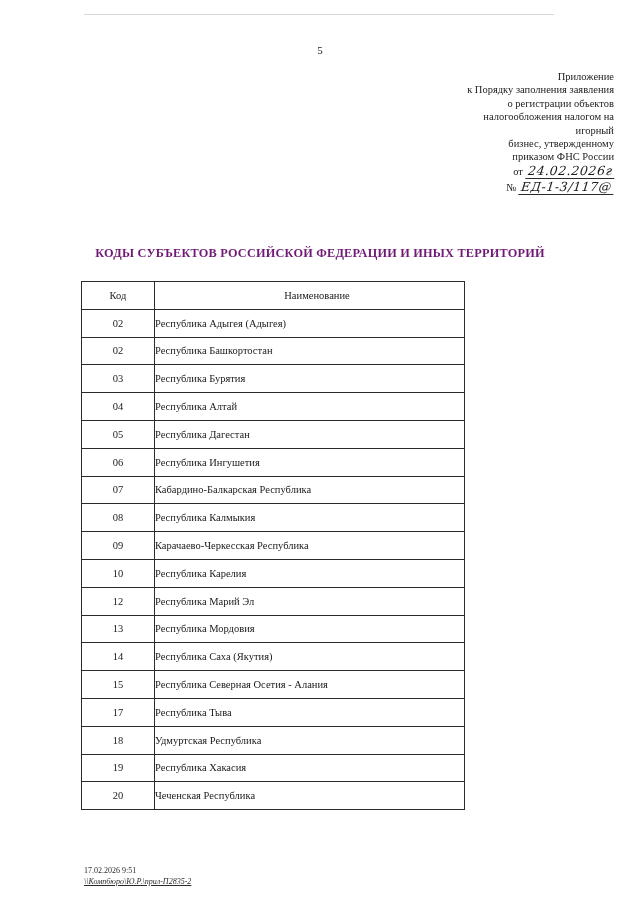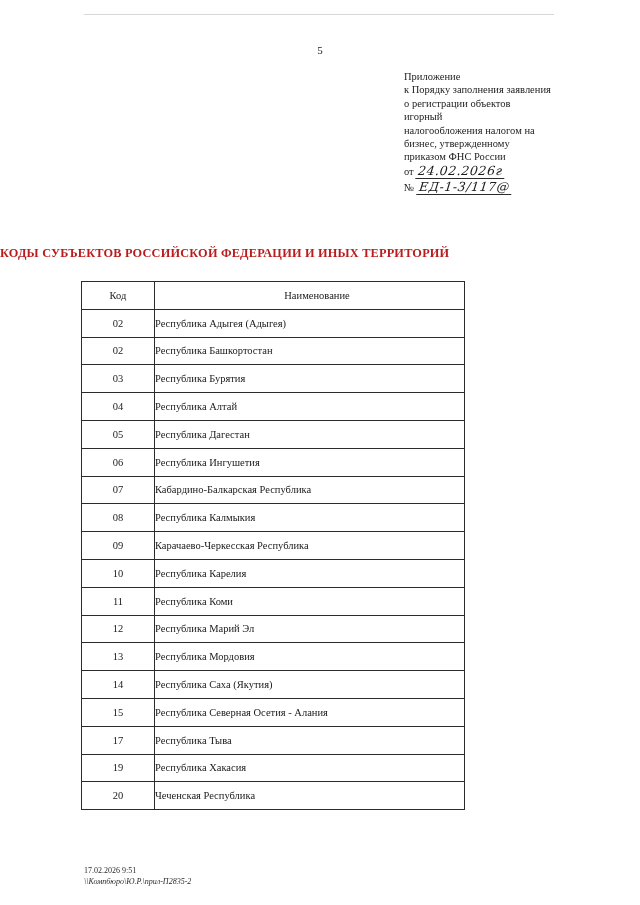--- a/index.html
+++ b/index.html
@@ -44,20 +44,21 @@
     position: absolute;
     top: 70px;
     left: 404px;
     width: 210px;
     font-size: 10.5px;
     line-height: 13.4px;
     color: #1d1d1d;
   }
   .appendix-block div {
     white-space: nowrap;
+    text-align: right;
   }
   .handwrite-row {
     position: relative;
     height: 16px;
     white-space: nowrap;
   }
   .hw-label {
     font-size: 10.5px;
     font-family: Liberation Serif, serif;
   }
@@ -70,24 +71,25 @@
     border-bottom: 1px solid #2a2a2a;
     padding: 0 2px 1px 2px;
     display: inline-block;
     transform: skewX(-6deg);
   }
   .doc-title {
     position: absolute;
     top: 246px;
     left: 0;
     width: 640px;
+    text-align: center;
     font-size: 12.3px;
     font-weight: bold;
     letter-spacing: 0.2px;
-    color: #b91c1c;
+    color: #701a75;
   }
   table.codes {
     position: absolute;
     top: 281px;
     left: 81px;
     width: 384px;
     border-collapse: collapse;
     table-layout: fixed;
   }
   table.codes th, table.codes td {
@@ -115,37 +117,38 @@
     position: absolute;
     left: 84px;
     bottom: 18px;
     font-size: 8px;
     line-height: 11px;
     color: #2a2a2a;
     font-family: "Liberation Serif", serif;
   }
   .footer .line2 {
     font-style: italic;
+    text-decoration: underline;
   }
 </style>
 </head>
 <body>
 
 <div class="page">
 
   <div class="scan-top-line"></div>
 
   <div class="page-number">5</div>
 
   <div class="appendix-block">
     <div>Приложение</div>
     <div>к Порядку заполнения заявления</div>
     <div>о регистрации объектов</div>
+    <div>налогообложения налогом на</div>
     <div>игорный</div>
-    <div>налогообложения налогом на</div>
     <div>бизнес, утвержденному</div>
     <div>приказом ФНС России</div>
     <div class="handwrite-row">
       <span class="hw-label">от</span>
       <span class="hw-text">24.02.2026г</span>
     </div>
     <div class="handwrite-row">
       <span class="hw-label">№</span>
       <span class="hw-text">ЕД-1-3/117@</span>
     </div>
@@ -195,42 +198,42 @@
       </tr>
       <tr>
         <td class="col-code">09</td>
         <td class="col-name">Карачаево-Черкесская Республика</td>
       </tr>
       <tr>
         <td class="col-code">10</td>
         <td class="col-name">Республика Карелия</td>
       </tr>
       <tr>
-        <td class="col-code">11</td>
-        <td class="col-name">Республика Коми</td>
-      </tr>
-      <tr>
         <td class="col-code">12</td>
         <td class="col-name">Республика Марий Эл</td>
       </tr>
       <tr>
         <td class="col-code">13</td>
         <td class="col-name">Республика Мордовия</td>
       </tr>
       <tr>
         <td class="col-code">14</td>
         <td class="col-name">Республика Саха (Якутия)</td>
       </tr>
       <tr>
         <td class="col-code">15</td>
         <td class="col-name">Республика Северная Осетия - Алания</td>
       </tr>
       <tr>
         <td class="col-code">17</td>
         <td class="col-name">Республика Тыва</td>
+      </tr>
+      <tr>
+        <td class="col-code">18</td>
+        <td class="col-name">Удмуртская Республика</td>
       </tr>
       <tr>
         <td class="col-code">19</td>
         <td class="col-name">Республика Хакасия</td>
       </tr>
       <tr>
         <td class="col-code">20</td>
         <td class="col-name">Чеченская Республика</td>
       </tr>
     </tbody>

